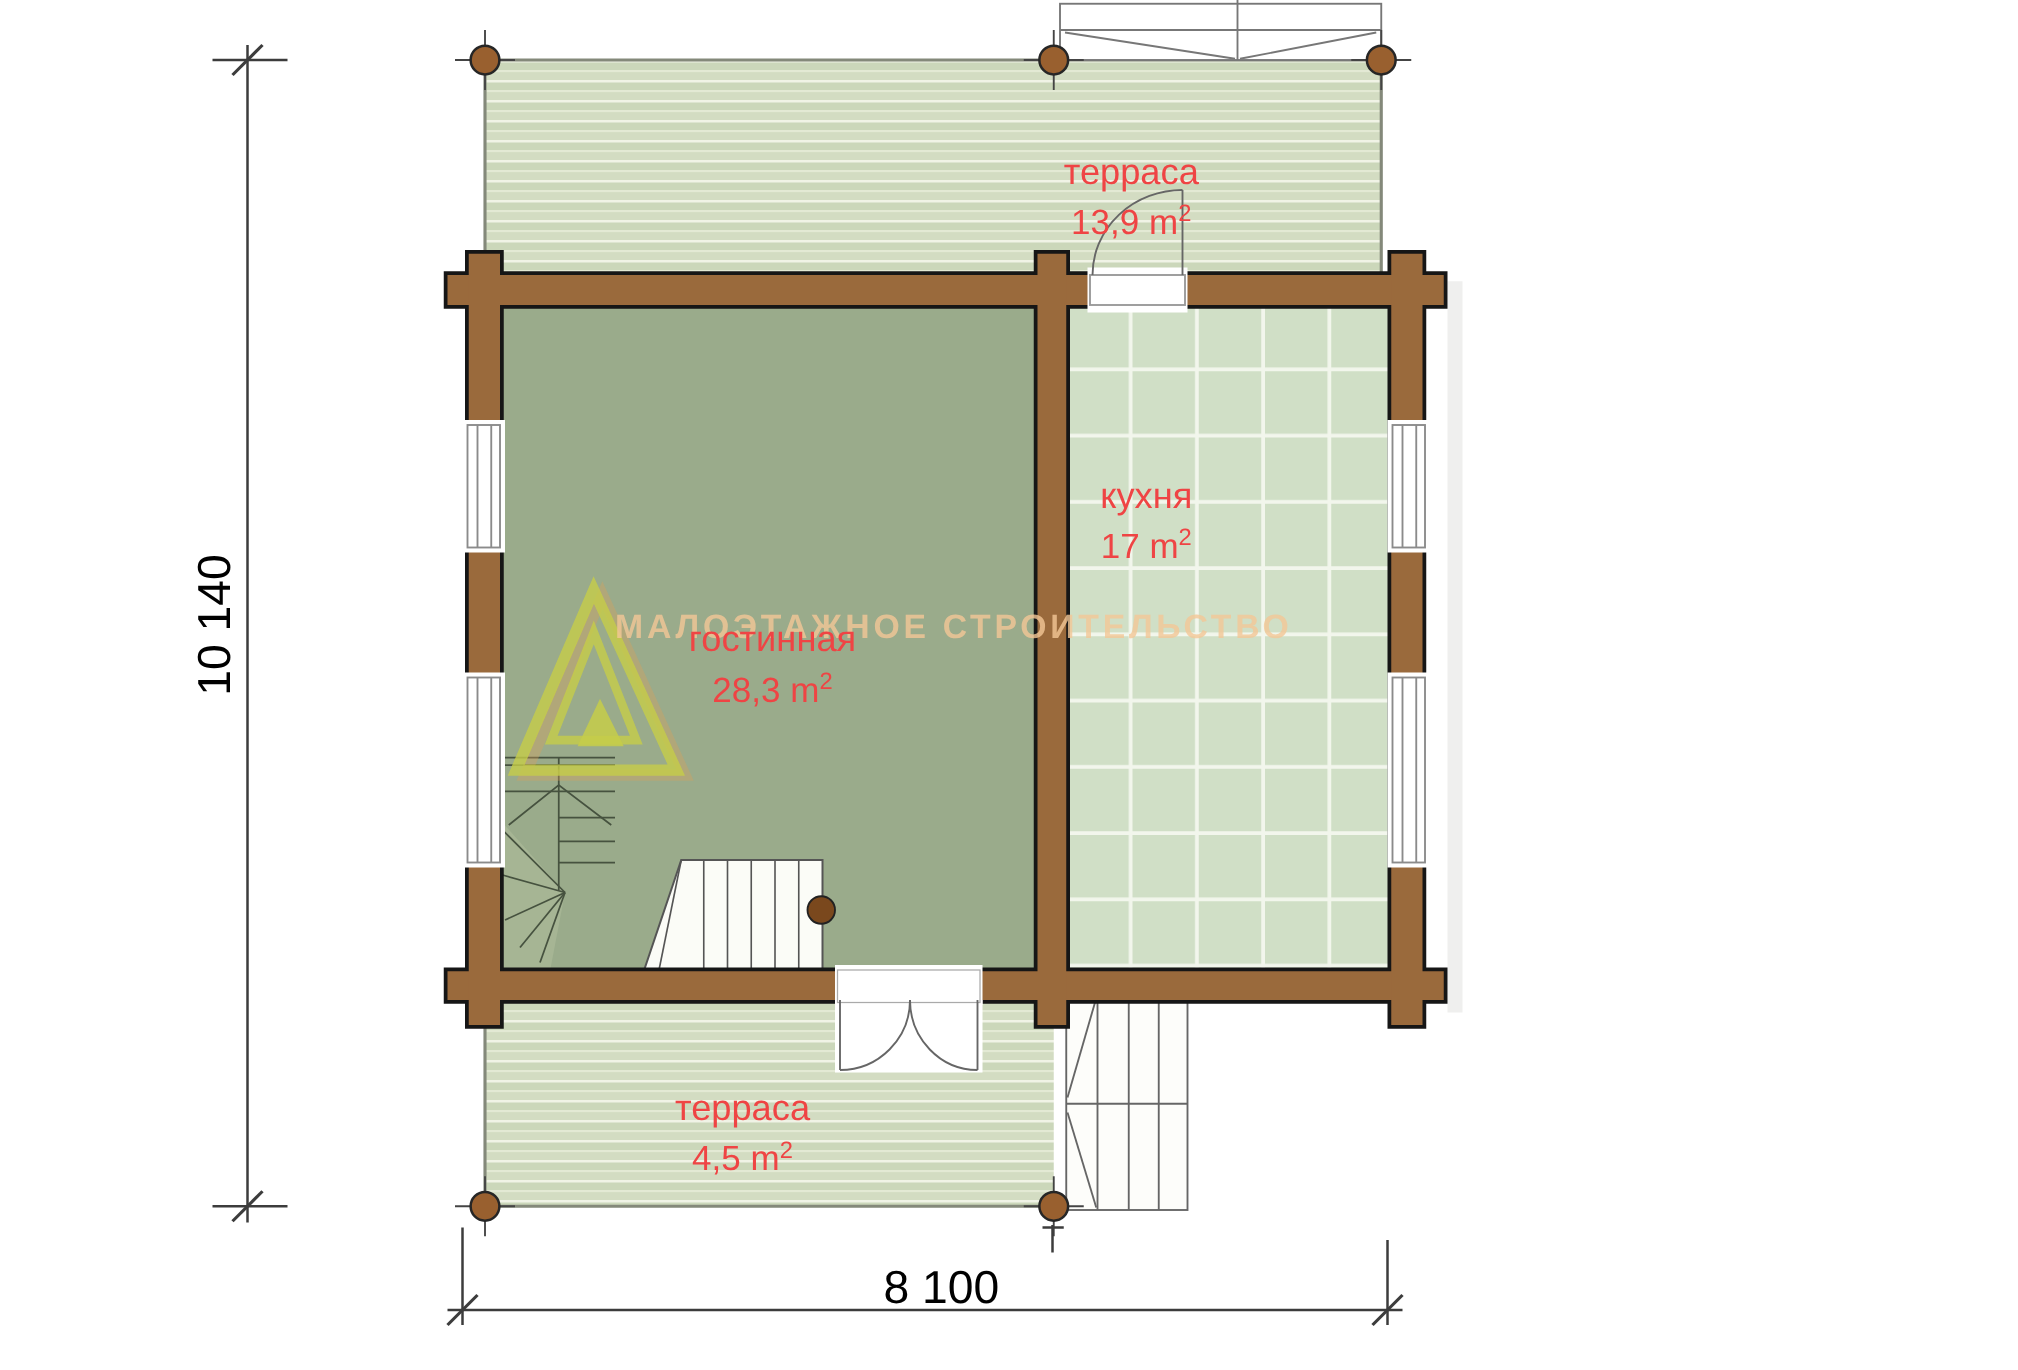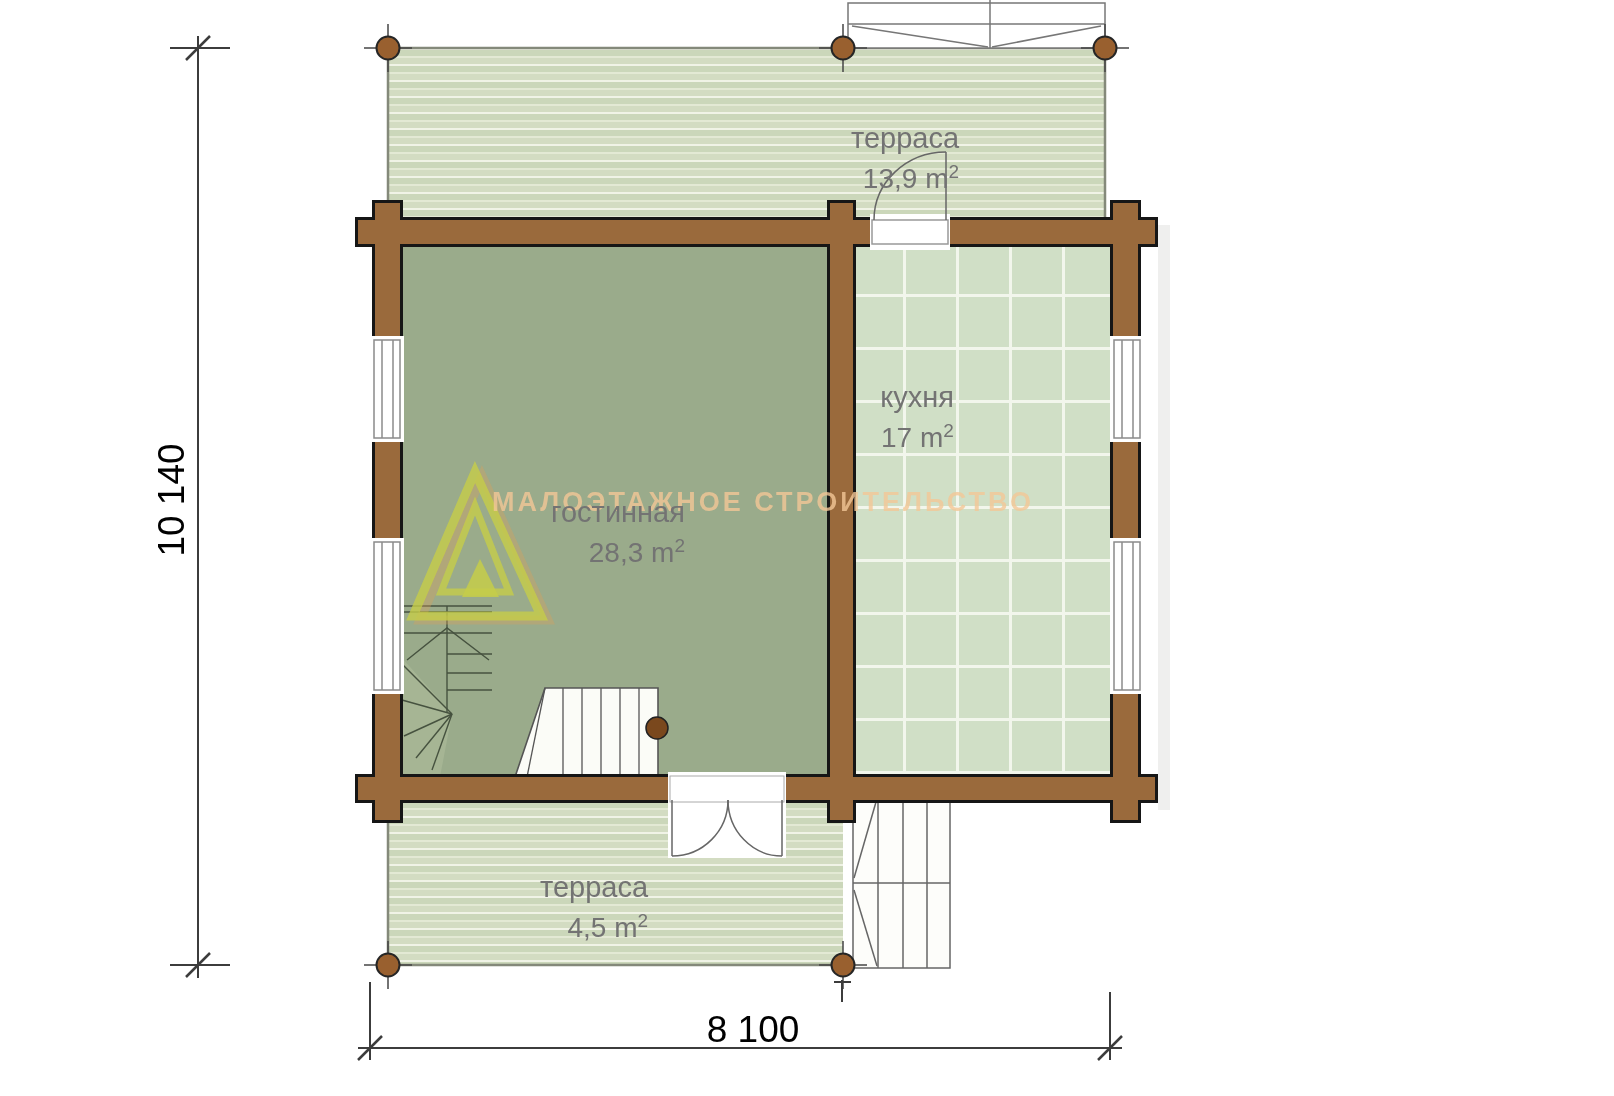--- a/index.html
+++ b/index.html
@@ -1,21 +1,21 @@
 <!DOCTYPE html>
 <html><head>
 <meta charset="utf-8">
 <style>
   html,body{margin:0;padding:0;background:#fff;}
   .canvas{position:relative;width:1614px;height:1096px;background:#fff;overflow:hidden;
           font-family:"Liberation Sans", sans-serif;}
   .plan-svg{position:absolute;left:0;top:0;}
   .room-label{position:absolute;transform:translateX(-50%);text-align:center;
-              color:#737373;font-size:29px;line-height:33px;white-space:nowrap;}
-  .rl-area{font-size:28px;text-align:right;}
+              color:#ef4444;font-size:29px;line-height:33px;white-space:nowrap;}
+  .rl-area{font-size:28px;}
   .rl-area sup{font-size:19px;}
   .dim-label{position:absolute;transform:translate(-50%,-50%);font-size:37px;color:#000;white-space:nowrap;}
   .dim-v{transform:translate(-50%,-50%) rotate(-90deg);}
   .wm-tagline{position:absolute;left:763px;top:502px;transform:translate(-50%,-50%);
               font-weight:bold;font-size:27px;letter-spacing:3px;white-space:nowrap;
               color:rgba(242,199,150,0.80);}
   .wm-brand{position:absolute;left:869px;top:557px;transform:translate(-50%,-50%);
             font-weight:bold;font-size:64px;letter-spacing:8px;white-space:nowrap;
             color:rgba(220,151,82,0.72);}
   .wm-logo{position:absolute;left:398px;top:458px;}

